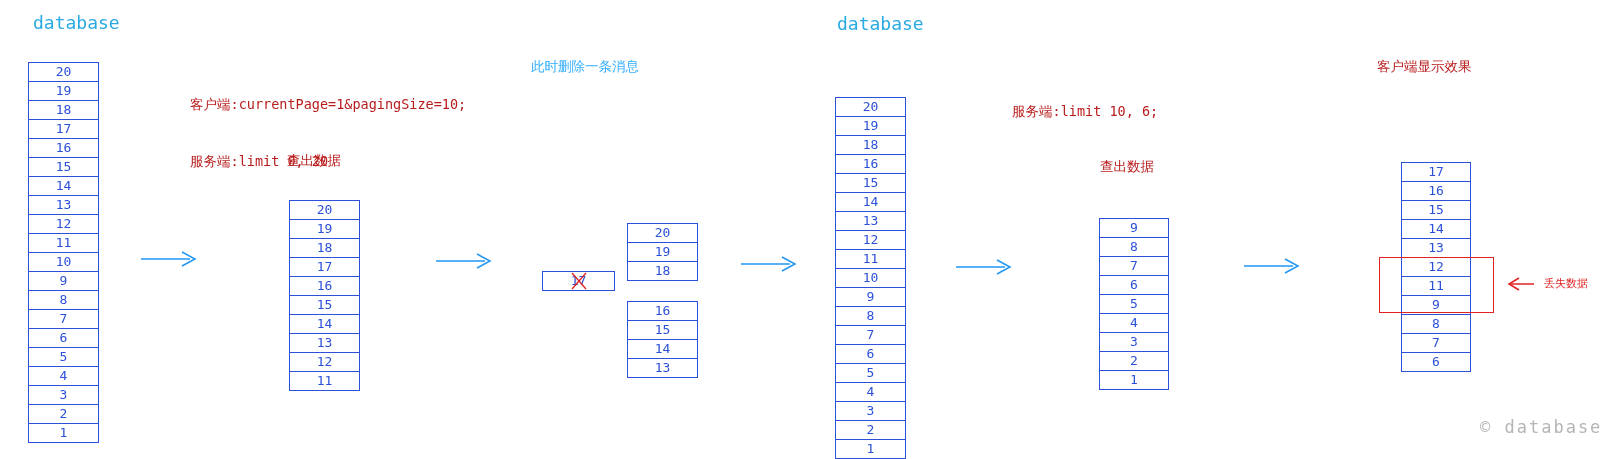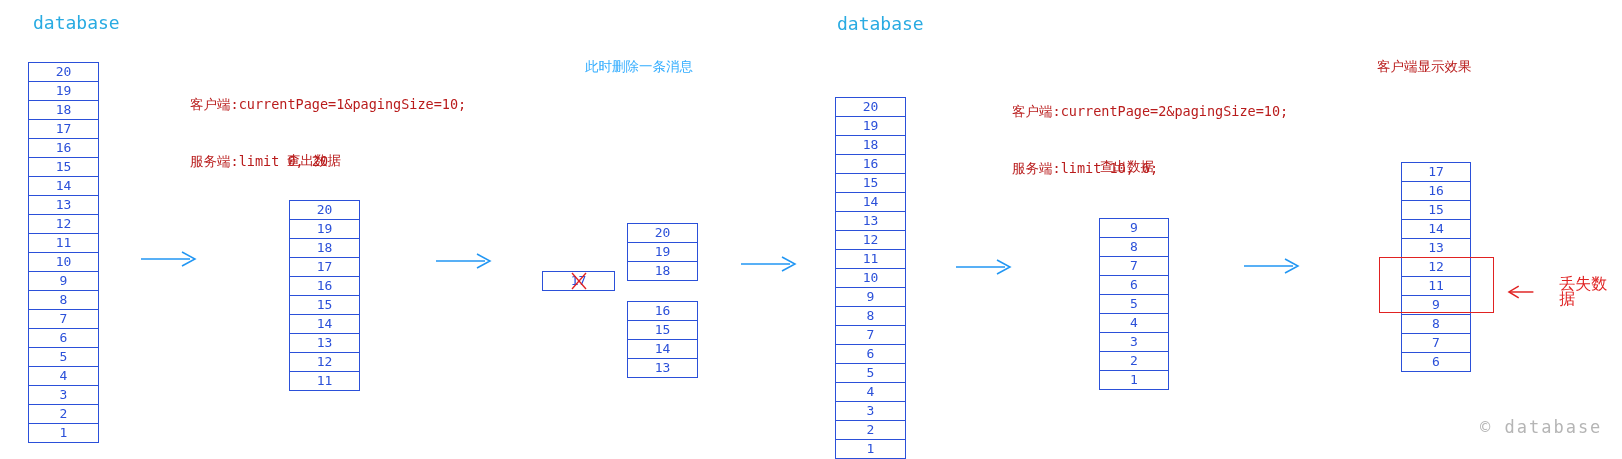--- a/index.html
+++ b/index.html
@@ -20,21 +20,21 @@
   .blue-text{color:#b91c1c;font-size:13.5px;line-height:19px;white-space:pre;}
   .lightblue-title{color:#33ADFF;font-size:13.5px;}
   .arrow svg{display:block;}
   .del-cell{
     position:absolute;width:71px;height:18px;border:1px solid #2B50D9;
     color:#2B50D9;font-size:13px;line-height:18px;text-align:center;
   }
   .del-cell .x-wrap{position:relative;display:inline-block;}
   .del-cell svg{position:absolute;left:50%;top:50%;transform:translate(-50%,-50%);}
   .red-box{position:absolute;border:1px solid #E02222;background:transparent;}
-  .red-label{color:#E02222;font-size:16px;line-height:15px;margin-left:16px;}
+  .red-label{color:#E02222;font-size:11px;line-height:15px;}
   .lost-row{position:absolute;display:flex;align-items:center;gap:8px;}
   .watermark{color:#B5B5B5;font-size:17px;letter-spacing:2px;}
 </style>
 </head>
 <body>
 
 <div class="abs cyan-title" style="left:33px;top:15px;">database</div>
 <div class="stack" style="left:28px;top:50px;width:71px;">
     <div class="cell">20</div>
     <div class="cell">19</div>
@@ -83,21 +83,21 @@
     <div class="cell">11</div>
   </div>
 
 <div class="abs arrow" style="left:435px;top:252px;">
   <svg width="58" height="18" viewBox="0 0 58 18">
     <line x1="1" y1="9" x2="50" y2="9" stroke="#2196F3" stroke-width="1.5"></line>
     <polyline points="42,2 55,9 42,16" fill="none" stroke="#2196F3" stroke-width="1.5"></polyline>
   </svg>
 </div>
 
-<div class="abs lightblue-title" style="left:585px;top:58px;">此时删除一条消息</div>
+<div class="abs lightblue-title" style="left:531px;top:58px;">此时删除一条消息</div>
 
 <div class="del-cell" style="left:542px;top:271px;">
   <span class="x-wrap">
     <span>17</span>
     <svg width="20" height="20" viewBox="0 0 20 20">
       <line x1="3" y1="2" x2="17" y2="18" stroke="#E02222" stroke-width="1.4"></line>
       <line x1="17" y1="2" x2="3" y2="18" stroke="#E02222" stroke-width="1.4"></line>
     </svg>
   </span>
 </div>
@@ -145,21 +145,20 @@
   </div>
 
 <div class="abs arrow" style="left:955px;top:258px;">
   <svg width="58" height="18" viewBox="0 0 58 18">
     <line x1="1" y1="9" x2="50" y2="9" stroke="#2196F3" stroke-width="1.5"></line>
     <polyline points="42,2 55,9 42,16" fill="none" stroke="#2196F3" stroke-width="1.5"></polyline>
   </svg>
 </div>
 
 <div class="abs blue-text" style="left:1012px;top:64px;">
-  <div>客户端:currentPage=2&amp;pagingSize=10;</div>
   <div>服务端:limit 10, 6;</div>
 </div>
 <div class="abs blue-text" style="left:1100px;top:157px;">查出数据</div>
 <div class="stack" style="left:1099px;top:206px;width:70px;">
     <div class="cell">9</div>
     <div class="cell">8</div>
     <div class="cell">7</div>
     <div class="cell">6</div>
     <div class="cell">5</div>
     <div class="cell">4</div>

